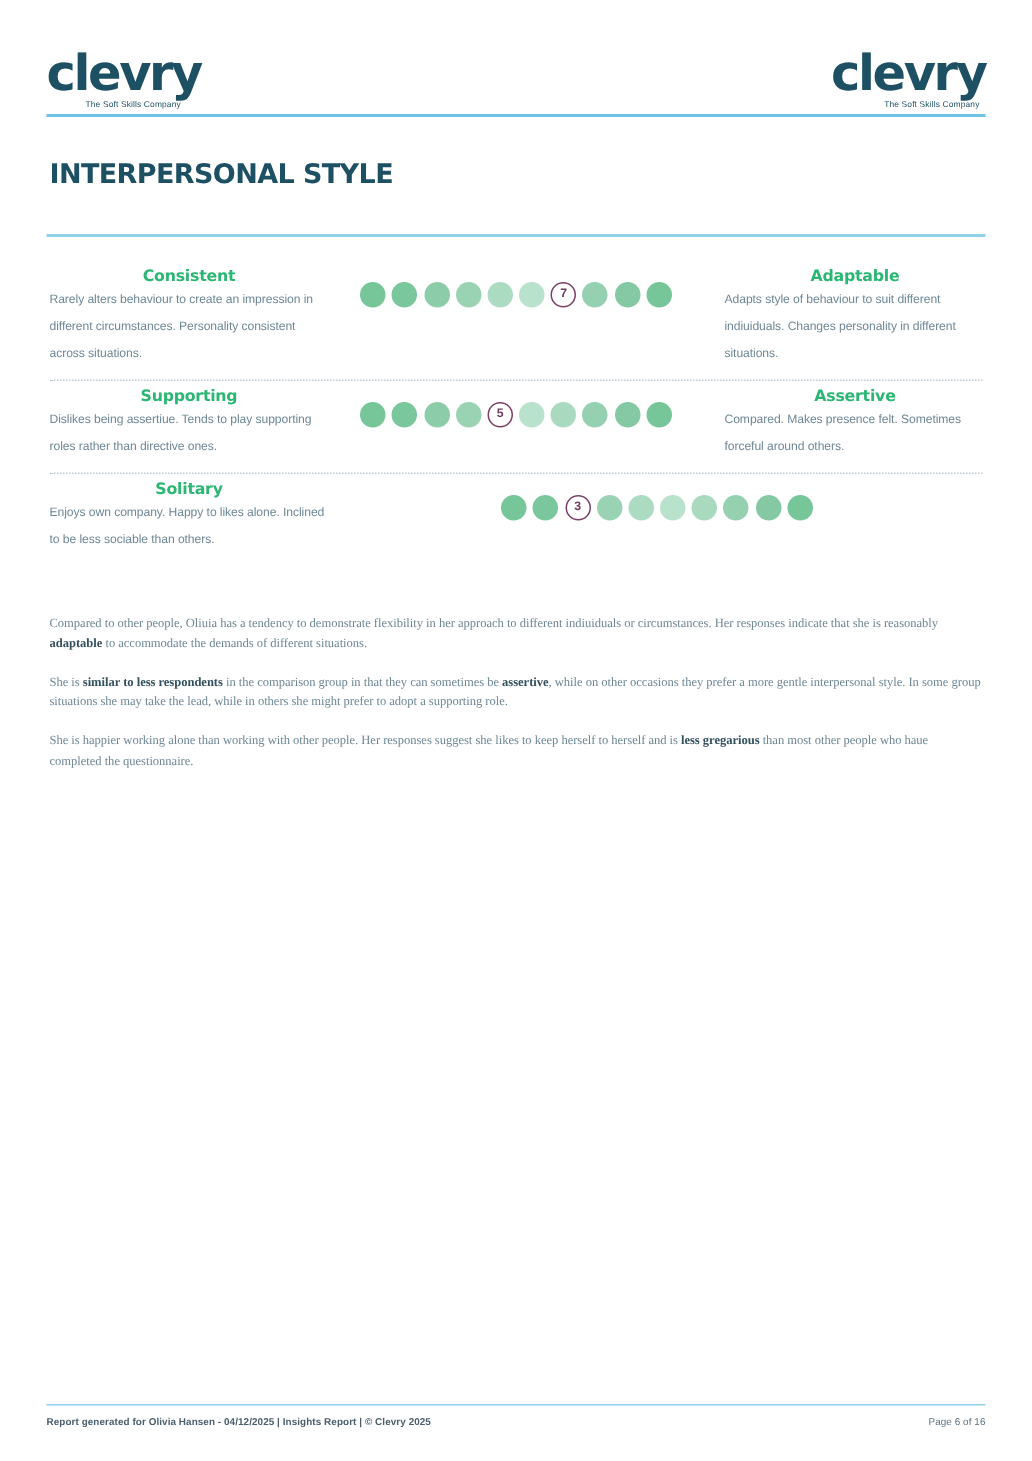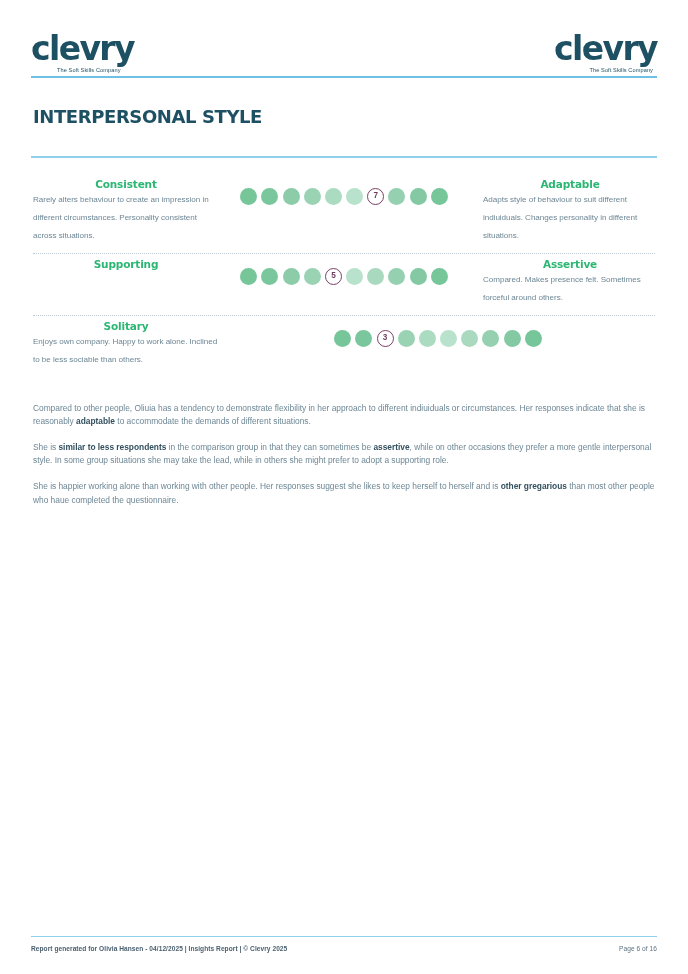--- a/index.html
+++ b/index.html
@@ -140,22 +140,23 @@
     line-height: 1;
   }
 
   .dotted-sep {
     border-top: 1.2px dotted #bfcbd3;
     margin: 2px 2px 0 2px;
   }
 
   
   .narrative {
-    margin-top: 27px;
+    margin-top: 34px;
     padding: 0 2px;
+    font-family: Liberation Serif, serif;
   }
   .narrative p {
     margin: 0 0 13px 0;
     font-size: 8.4px;
     line-height: 13.2px;
     color: #6d8795;
     letter-spacing: -0.02px;
   }
   .narrative b {
     color: #33505f;
@@ -227,20 +228,21 @@
         </div>
         <div class="trait-side right">
           <div class="trait-name">Adaptable</div>
           <div class="trait-desc">Adapts style of behaviour to suit different indiuiduals. Changes personality in different situations.</div>
         </div>
       </div>
       <div class="dotted-sep"></div>
       <div class="trait-row">
         <div class="trait-side left">
           <div class="trait-name">Supporting</div>
+          <div class="trait-desc">Dislikes being assertiue. Tends to play supporting roles rather than directive ones.</div>
         </div>
         <div class="scale">
           <div class="dot" style="background: rgb(118, 198, 154);"></div>
           <div class="dot" style="background: rgb(122, 199, 157);"></div>
           <div class="dot" style="background: rgb(140, 204, 169);"></div>
           <div class="dot" style="background: rgb(154, 211, 180);"></div>
           <div class="dot marker">5</div>
           <div class="dot" style="background: rgb(184, 226, 204);"></div>
           <div class="dot" style="background: rgb(169, 217, 191);"></div>
           <div class="dot" style="background: rgb(149, 208, 176);"></div>
@@ -249,41 +251,41 @@
         </div>
         <div class="trait-side right">
           <div class="trait-name">Assertive</div>
           <div class="trait-desc">Compared. Makes presence felt. Sometimes forceful around others.</div>
         </div>
       </div>
       <div class="dotted-sep"></div>
       <div class="trait-row">
         <div class="trait-side left">
           <div class="trait-name">Solitary</div>
-          <div class="trait-desc">Enjoys own company. Happy to work alone. Inclined to be less sociable than others.</div>
+          <div class="trait-desc">Enjoys own company. Happy to likes alone. Inclined to be less sociable than others.</div>
         </div>
         <div class="scale">
           <div class="dot" style="background: rgb(118, 198, 154);"></div>
           <div class="dot" style="background: rgb(122, 199, 157);"></div>
           <div class="dot marker">3</div>
           <div class="dot" style="background: rgb(154, 211, 180);"></div>
           <div class="dot" style="background: rgb(171, 220, 194);"></div>
           <div class="dot" style="background: rgb(184, 226, 204);"></div>
           <div class="dot" style="background: rgb(169, 217, 191);"></div>
           <div class="dot" style="background: rgb(149, 208, 176);"></div>
           <div class="dot" style="background: rgb(132, 201, 164);"></div>
           <div class="dot" style="background: rgb(118, 198, 154);"></div>
         </div>
       </div>
     </div>
 
   <div class="narrative">
       <p><span>Compared to other people, Oliuia has a tendency to demonstrate flexibility in her approach to different indiuiduals or circumstances. Her responses indicate that she is reasonably </span><b>adaptable</b><span> to accommodate the demands of different situations.</span></p>
       <p><span>She is </span><b>similar to less respondents</b><span> in the comparison group in that they can sometimes be </span><b>assertive</b><span>, while on other occasions they prefer a more gentle interpersonal style. In some group situations she may take the lead, while in others she might prefer to adopt a supporting role.</span></p>
-      <p><span>She is happier working alone than working with other people. Her responses suggest she likes to keep herself to herself and is </span><b>other gregarious</b><span> than most other people who haue completed the questionnaire.</span></p>
+      <p><span>She is happier working alone than working with other people. Her responses suggest she likes to keep herself to herself and is </span><b>less gregarious</b><span> than most other people who haue completed the questionnaire.</span></p>
     </div>
 
   <div class="footer">
     <div class="footer-rule"></div>
     <div class="footer-row">
       <div class="footer-left">Report generated for Olivia Hansen - 04/12/2025 | Insights Report | © Clevry 2025</div>
       <div class="footer-right">Page 6 of 16</div>
     </div>
   </div>
 

